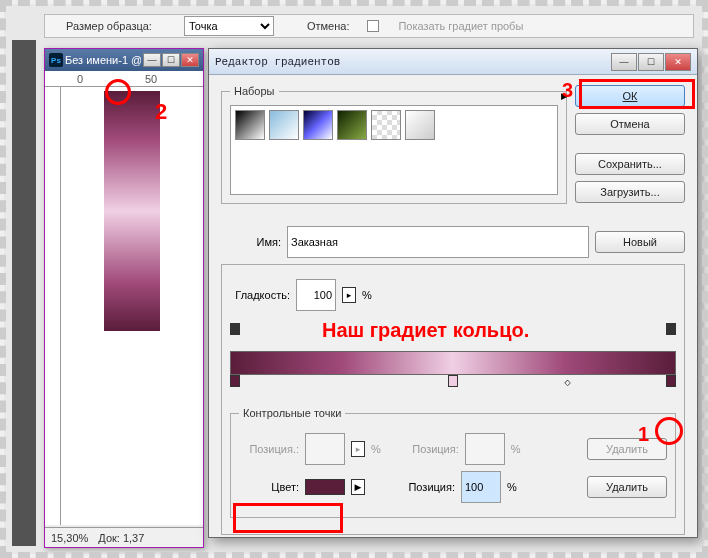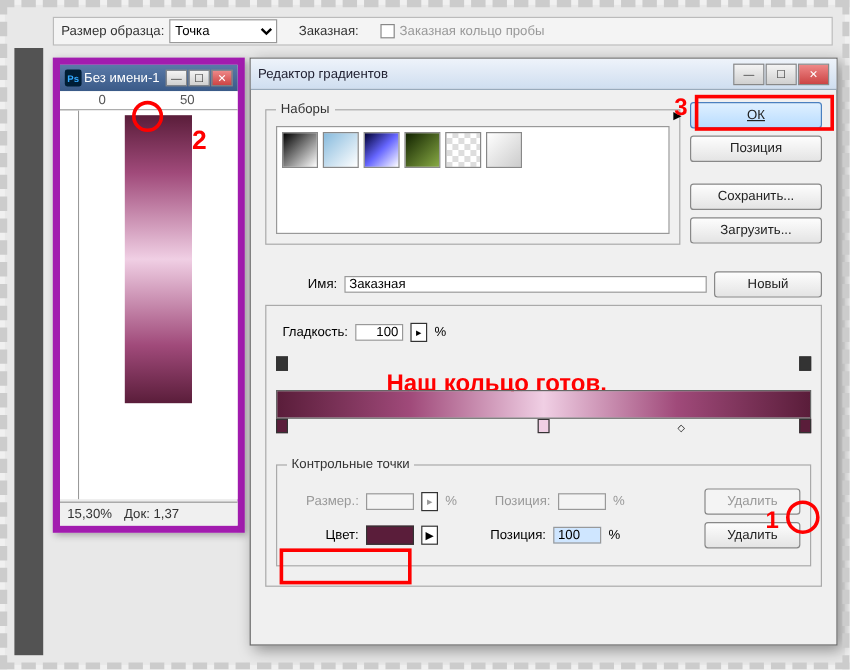--- a/index.html
+++ b/index.html
@@ -1,55 +1,55 @@
 <!DOCTYPE html>
 <html><head>
 <meta charset="utf-8">
 <style>
   * { box-sizing: border-box; margin: 0; padding: 0; font-family: Tahoma, Arial, sans-serif; font-size: 11px; }
   body { background: #f0f0f0; width: 708px; height: 558px; overflow: hidden; position: relative; }
   .torn { position: absolute; inset: 0; border: 6px dashed #ccc; pointer-events: none; }
   .stage { position: relative; width: 700px; height: 550px; margin: 4px; background: #e8e8e8; }
   .topbar { position:absolute; top:10px; left:40px; right:10px; height:24px; background:#f4f4f4; border:1px solid #bbb; display:flex; align-items:center; gap:4px; padding:0 6px;}
-  .topbar label { color:#333;}
-  .topbar select, .topbar input[type=text]{ height:18px; border:1px solid #999; background:#fff;}
+  .topbar label { color:#333;margin-left:15px;}
+  .topbar select, .topbar input[type=text]{ height:18px; border:1px solid #999; background:#fff;margin-left:28px;}
   .leftstrip{position:absolute; top:36px; left:8px; width:24px; bottom:8px; background:#535353;}
-  .docwin { position:absolute; top:44px; left:40px; width:160px; height:396px; background:#ececec; border:6px solid #a21caf; box-shadow:2px 2px 6px rgba(0,0,0,.3);}
+  .docwin { position:absolute; top:44px; left:40px; width:160px; height:500px; background:#ececec; border:1px solid #a21caf; box-shadow:2px 2px 6px rgba(0,0,0,.3);}
   .docwin .titlebar{height:22px; background:linear-gradient(#5a7aa8,#3a5a88); color:#fff; display:flex; align-items:center; padding:0 4px; gap:2px; overflow:hidden;}
   .docwin .ps{width:14px;height:14px;background:#001e36;color:#31a8ff;font-size:8px;font-weight:bold;display:flex;align-items:center;justify-content:center;border-radius:2px;}
   .docwin .title{flex:1; white-space:nowrap; overflow:hidden;}
   .winbtns{display:flex;gap:1px;}
   .winbtn{width:18px;height:14px;background:linear-gradient(#f4f4f4,#d0d0d0);border:1px solid #888;display:flex;align-items:center;justify-content:center;font-size:9px;color:#333;}
   .winbtn.close{background:linear-gradient(#e88,#c44);color:#fff;}
   .ruler-h{height:16px;background:#fff;border-bottom:1px solid #999;position:relative;font-size:8px;color:#555;}
   .ruler-h span{position:absolute;top:2px;}
   .canvas-area{display:flex;height:calc(100% - 60px);}
   .ruler-v{width:16px;background:#fff;border-right:1px solid #999;}
   .canvas{flex:1;background:#fff;position:relative;display:flex;justify-content:center;}
   .grad-sample{width:56px;height:240px;margin-top:4px;background:linear-gradient(to bottom,#5a1d3a 0%,#a04a7a 20%,#f0cfe4 50%,#a04a7a 80%,#5a1d3a 100%);}
   .docstatus{position:absolute;bottom:0;left:0;right:0;height:20px;background:#f0f0f0;border-top:1px solid #999;display:flex;align-items:center;padding:0 6px;gap:10px;color:#333;}
   .red-circle{position:absolute;border:3px solid red;border-radius:50%;}
   .red-text{position:absolute;color:red;font-weight:bold;}
 
   .editor { position:absolute; top:44px; left:204px; width:490px; height:490px; background:#f0f0f0; border:1px solid #666; box-shadow:4px 4px 12px rgba(0,0,0,.4);}
   .editor .titlebar{height:26px;background:linear-gradient(#eef3fa,#cfdef0);border-bottom:1px solid #9ab;display:flex;align-items:center;padding:0 6px;color:#223;}
-  .editor .titlebar .title{flex:1;}
+  .editor .titlebar .title{flex:1;font-family:Liberation Mono, monospace;}
   .editor .winbtns .winbtn{width:26px;height:18px;}
   .editor-body{padding:10px 12px;position:relative;}
   fieldset{border:1px solid #aaa;padding:8px;margin-bottom:8px;position:relative;}
   legend{padding:0 4px;color:#333;}
   .presets-row{display:flex;gap:8px;}
   .presets{flex:1;height:90px;border:1px solid #999;background:#fff;padding:4px;display:flex;gap:4px;align-items:flex-start;}
   .sw{width:30px;height:30px;border:1px solid #888;}
   .rightbtns{display:flex;flex-direction:column;gap:6px;width:110px;}
   .btn{height:22px;border:1px solid #888;background:linear-gradient(#fdfdfd,#e4e4e4);border-radius:3px;display:flex;align-items:center;justify-content:center;color:#222;cursor:default;}
   .btn.primary{background:linear-gradient(#dff0ff,#b9dcff);border-color:#4a80c0;text-decoration:underline;}
   .row{display:flex;align-items:center;gap:6px;margin:6px 0;}
   .row label{min-width:60px;text-align:right;}
-  input.txt{height:14px;border:1px solid #999;padding:0 3px;background:#fff;}
+  input.txt{height:32px;border:1px solid #999;padding:0 3px;background:#fff;}
   select.sel{height:20px;border:1px solid #999;background:#fff;}
   .grad-editor{margin:2px 0;}
   .grad-bar{height:24px;border:1px solid #666;background:linear-gradient(to right,#5a1d3a 0%,#a04a7a 25%,#f0cfe4 50%,#a04a7a 75%,#5a1d3a 100%);position:relative;}
   .stop-row{position:relative;height:14px;}
   .stop{position:absolute;width:10px;height:12px;background:#fff;border:1px solid #333;}
   .stop.top{top:-14px;}
   .stop.bot{top:0;}
   .fieldset-play{position:absolute;right:-2px;top:-6px;font-size:9px;}
   .annot{position:absolute;color:red;font-size:20px;font-weight:bold;}
   .red-rect{position:absolute;border:3px solid red;}
@@ -63,24 +63,24 @@
 <body>
 
 <div class="stage">
 
   <div class="topbar">
     <label>Размер образца:</label>
     <select class="sel" style="width:90px">
       <option>Точка</option>
     </select>
     <span style="width:10px"></span>
-    <label>Заказная:</label>
+    <label>Отмена:</label>
     <span style="width:10px"></span>
     <span class="chk"></span>
-    <label style="color:#999">Заказная кольцо пробы</label>
+    <label style="color:#999">Показать градиет пробы</label>
   </div>
 
   <div class="leftstrip"></div>
 
   <div class="docwin">
     <div class="titlebar">
       <span class="ps">Ps</span>
       <span class="title">Без имени-1 @ 66,7% (Сл…</span>
       <div class="winbtns">
         <div class="winbtn">—</div>
@@ -124,61 +124,61 @@
             <div class="sw" style="background:linear-gradient(135deg,#000,#fff)"></div>
             <div class="sw" style="background:linear-gradient(135deg,#8bd,#fff)"></div>
             <div class="sw" style="background:linear-gradient(135deg,#003,#66f,#fff)"></div>
             <div class="sw" style="background:linear-gradient(135deg,#120,#8a4)"></div>
             <div class="sw" style="background:repeating-conic-gradient(#ddd 0 25%,#fff 0 50%) 0/10px 10px"></div>
             <div class="sw" style="background:linear-gradient(135deg,#fff,#ccc)"></div>
           </div>
         </fieldset>
         <div class="rightbtns">
           <div class="btn primary">ОК</div>
-          <div class="btn">Позиция</div>
+          <div class="btn">Отмена</div>
           <div style="height:6px"></div>
           <div class="btn">Сохранить...</div>
           <div class="btn">Загрузить...</div>
         </div>
       </div>
 
       <div class="row" style="margin-top:14px">
         <label>Имя:</label>
         <input class="txt" style="flex: 1 1 0%;" value="Заказная">
         <div class="btn" style="width:90px">Новый</div>
       </div>
 
       <fieldset>
         <div class="row">
           <label>Гладкость:</label>
           <input class="txt" style="width: 40px; text-align: right;" value="100">
           <span class="arrowbtn">▸</span>
           <span>%</span>
         </div>
 
-        <div class="annot" style="left:100px;top:54px">Наш кольцо готов.</div>
+        <div class="annot" style="left:100px;top:54px">Наш градиет кольцо.</div>
 
         <div class="grad-editor" style="margin-top:26px">
           <div class="stop-row">
             <div class="stop top" style="left:0;background:#333"></div>
             <div class="stop top" style="right:0;background:#333"></div>
           </div>
           <div class="grad-bar"></div>
           <div class="stop-row">
             <div class="stop bot" style="left:0;background:#5a1d3a"></div>
             <div class="stop bot" style="left:50%;margin-left:-5px;background:#f0cfe4"></div>
             <div style="position:absolute;left:75%;top:3px;font-size:8px">◇</div>
             <div class="stop bot" style="right:0;background:#5a1d3a"></div>
           </div>
         </div>
 
         <fieldset style="margin-top:18px">
           <legend>Контрольные точки</legend>
           <div class="row disabled">
-            <label>Размер.:</label>
+            <label>Позиция.:</label>
             <input class="txt" style="width: 40px;" disabled="">
             <span class="arrowbtn">▸</span>
             <span>%</span>
             <span style="width:16px"></span>
             <label style="min-width:50px">Позиция:</label>
             <input class="txt" style="width: 40px;" disabled="">
             <span>%</span>
             <span style="flex:1"></span>
             <div class="btn" style="width:80px">Удалить</div>
           </div>

